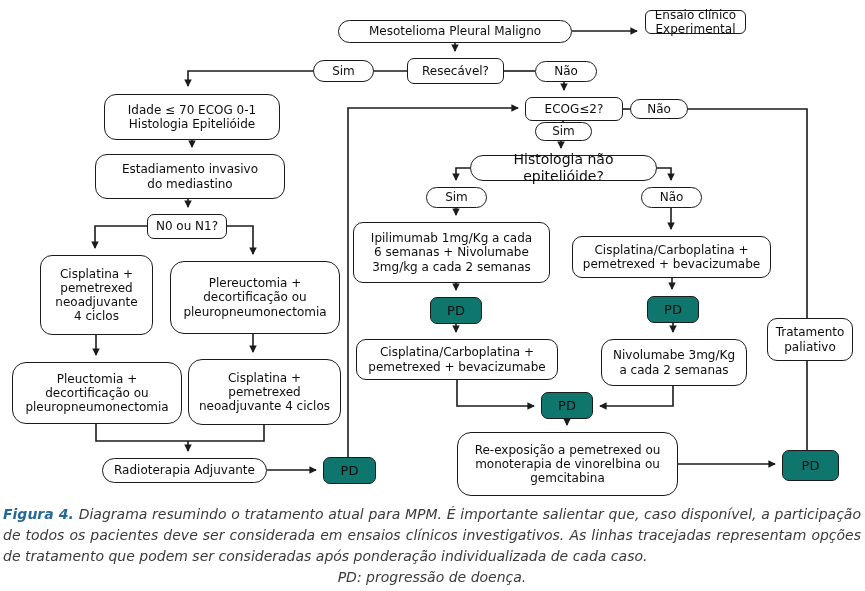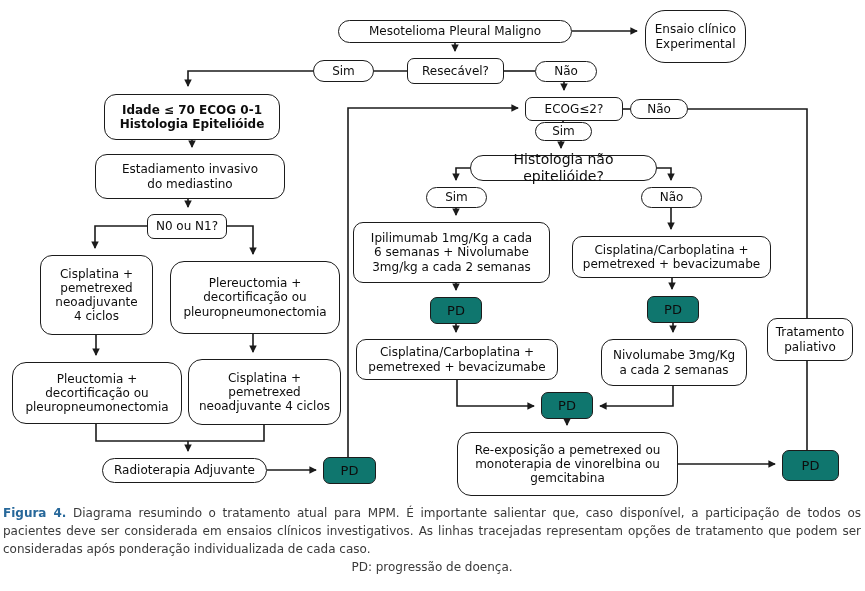--- a/index.html
+++ b/index.html
@@ -6,21 +6,21 @@
   #page{position:relative;width:865px;height:591px;background:#fff;
         font-family:"DejaVu Sans","Liberation Sans",sans-serif;overflow:hidden;}
   #wires{position:absolute;left:0;top:0;}
   .node{position:absolute;box-sizing:border-box;display:flex;align-items:center;justify-content:center;
         text-align:center;background:#fff;border:1.6px solid #1b1b1b;border-radius:12px;
         font-size:12px;line-height:1.18;color:#0d0d0d;white-space:pre-line;padding:1px 2px;z-index:2;}
   .stadium{border-radius:999px;}
   .rsm{border-radius:7px;}
   .pd{background:#0f766e;border-radius:7px;font-size:13px;border-width:1.8px;}
   .caption{position:absolute;left:3px;top:504px;width:858px;color:#3a3a3a;
-           font-size:12px;line-height:1.5;text-align:justify;}
+           font-size:14px;line-height:1.5;text-align:justify;font-style:italic;}
   .caption .tag{color:#27689a;font-weight:bold;}
   .caption .note{text-align:center;}
 </style>
 </head>
 <body>
 
 <div id="page">
 
   <svg id="wires" width="865" height="500" viewBox="0 0 865 500">
     <defs>
@@ -58,26 +58,26 @@
       <path d="M147,226 H95 V248" marker-end="url(#arr)"></path>
       <path d="M227,226 H253 V254" marker-end="url(#arr)"></path>
       <path d="M96,335 V355" marker-end="url(#arr)"></path>
       <path d="M253,334 V352" marker-end="url(#arr)"></path>
       <path d="M96,424 V441 H264 V425"></path>
       <path d="M188,441 V451" marker-end="url(#arr)"></path>
     </g>
   </svg>
 
   <div class="node stadium" style="left:338px;top:20px;width:234px;height:23px;">Mesotelioma Pleural Maligno</div>
-  <div class="node" style="left:645px;top:10px;width:101px;height:53px;border-radius:20px;">Ensaio clínico
+  <div class="node" style="left:645px;top:10px;width:101px;height:24px;border-radius:6px;">Ensaio clínico
 Experimental</div>
   <div class="node stadium" style="left:313px;top:60px;width:61px;height:22px;">Sim</div>
   <div class="node rsm" style="left:407px;top:58px;width:97px;height:26px;">Resecável?</div>
   <div class="node stadium" style="left:535px;top:61px;width:62px;height:21px;">Não</div>
-  <div class="node" style="left:104px;top:94px;width:176px;height:46px;font-weight:bold;">Idade ≤ 70 ECOG 0-1
+  <div class="node" style="left:104px;top:94px;width:176px;height:46px;">Idade ≤ 70 ECOG 0-1
 Histologia Epitelióide</div>
   <div class="node" style="left:95px;top:154px;width:190px;height:45px;">Estadiamento invasivo
 do mediastino</div>
   <div class="node rsm" style="left:147px;top:214px;width:80px;height:25px;">N0 ou N1?</div>
   <div class="node" style="left:40px;top:255px;width:113px;height:80px;">Cisplatina +
 pemetrexed
 neoadjuvante
 4 ciclos</div>
   <div class="node" style="left:170px;top:261px;width:170px;height:73px;border-radius:14px;">Plereuctomia +
 decortificação ou

